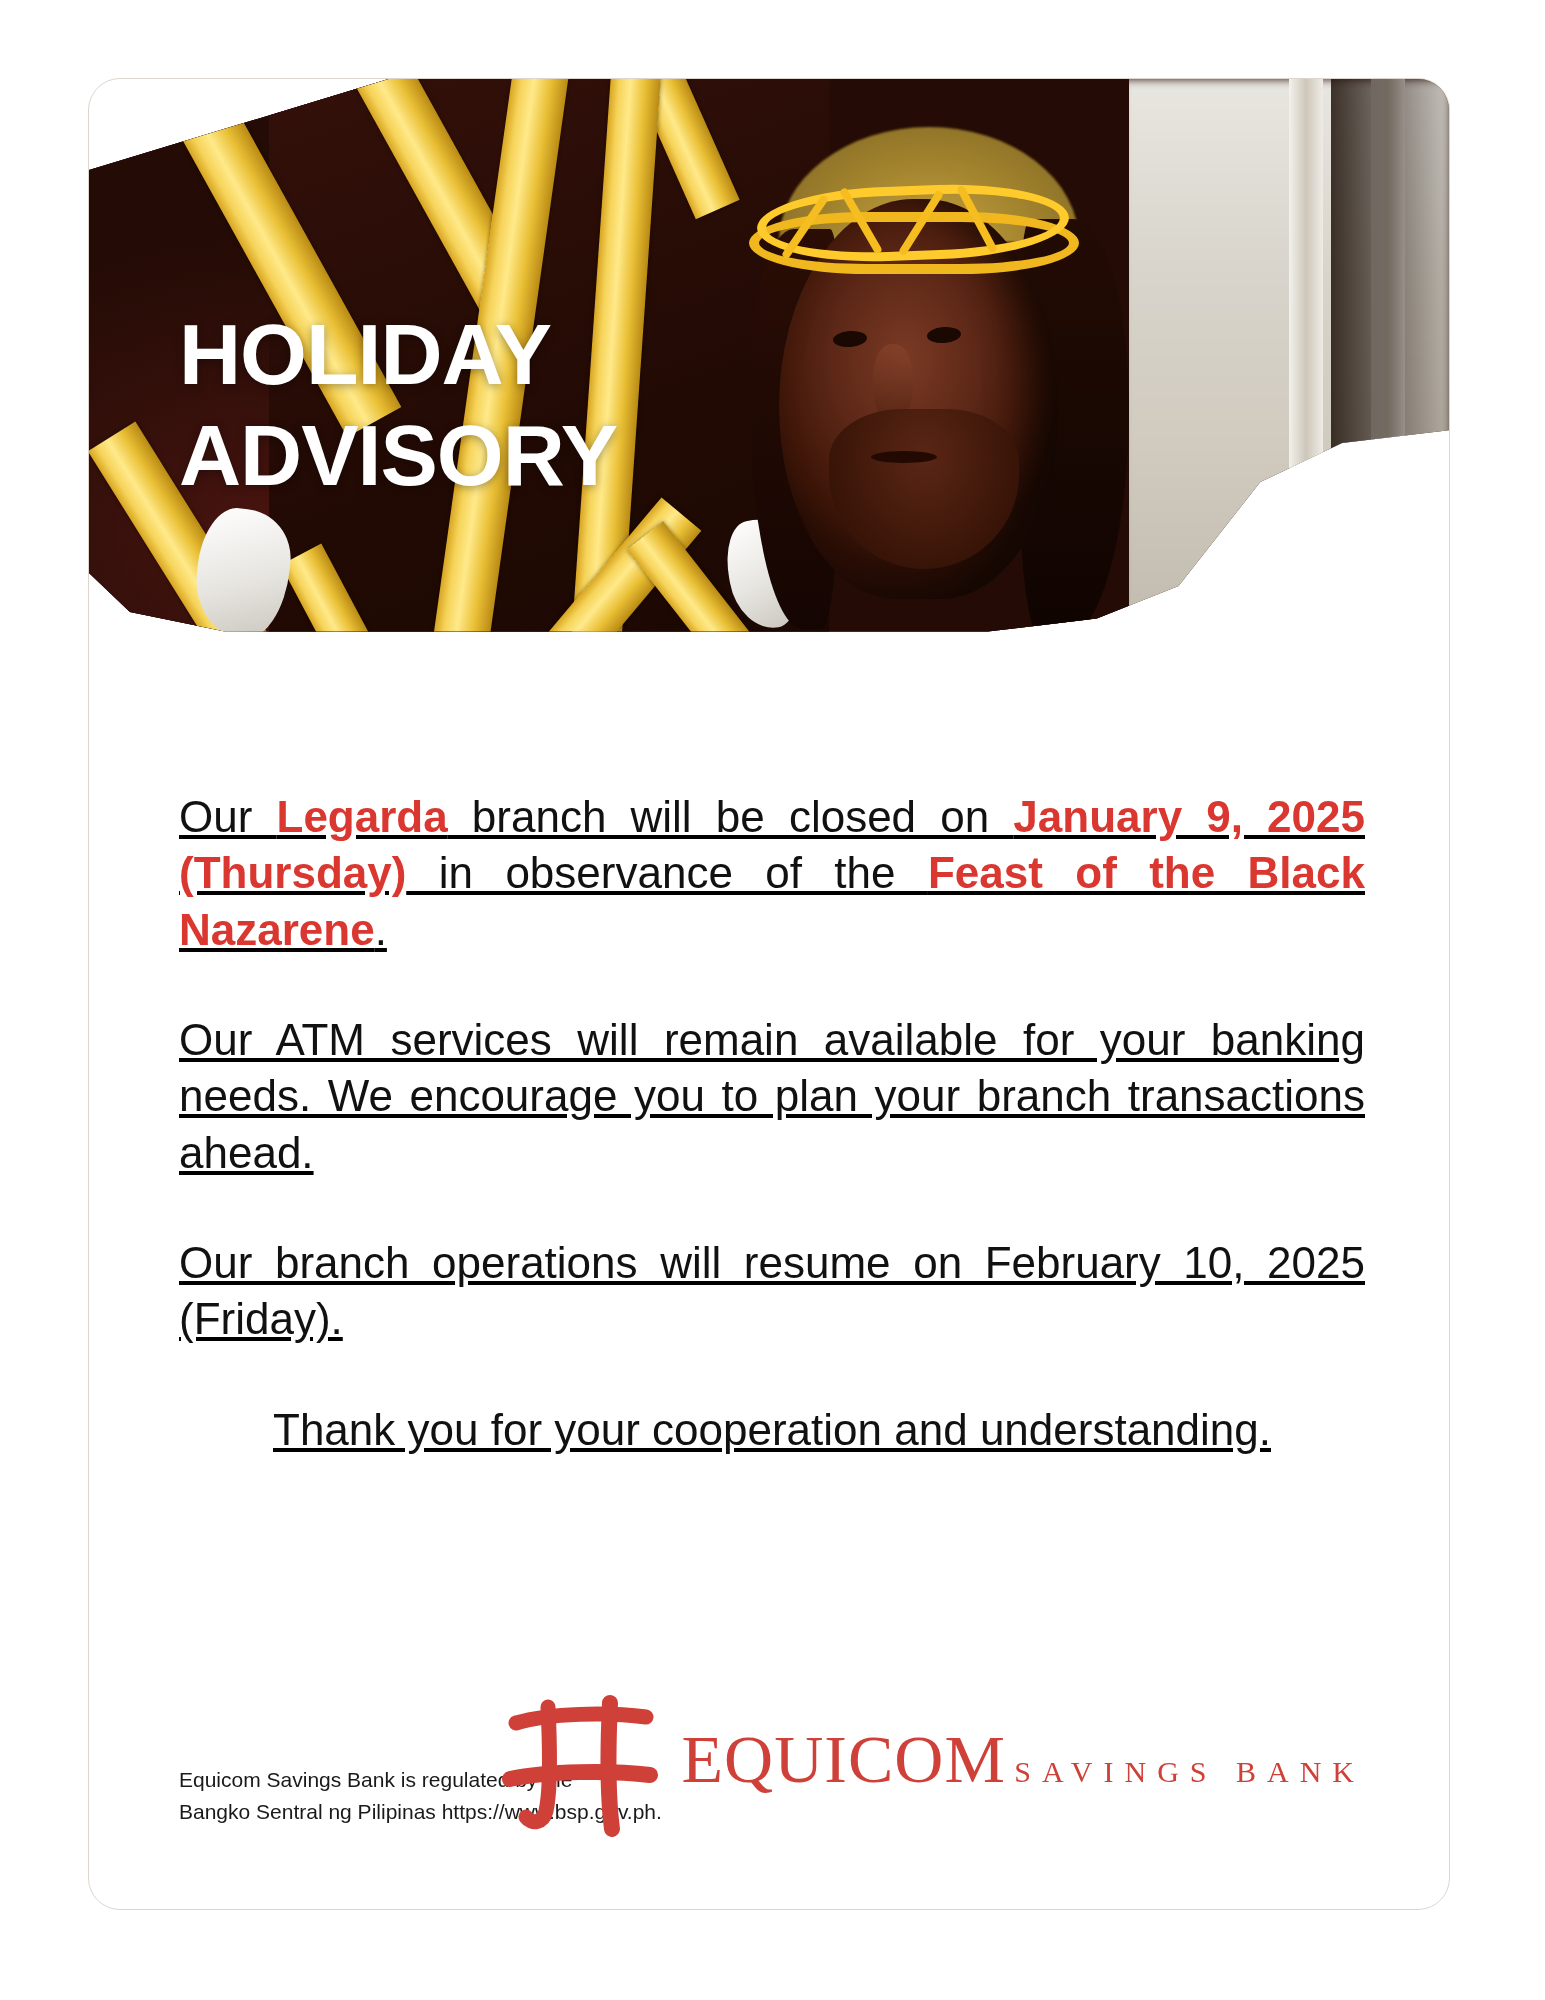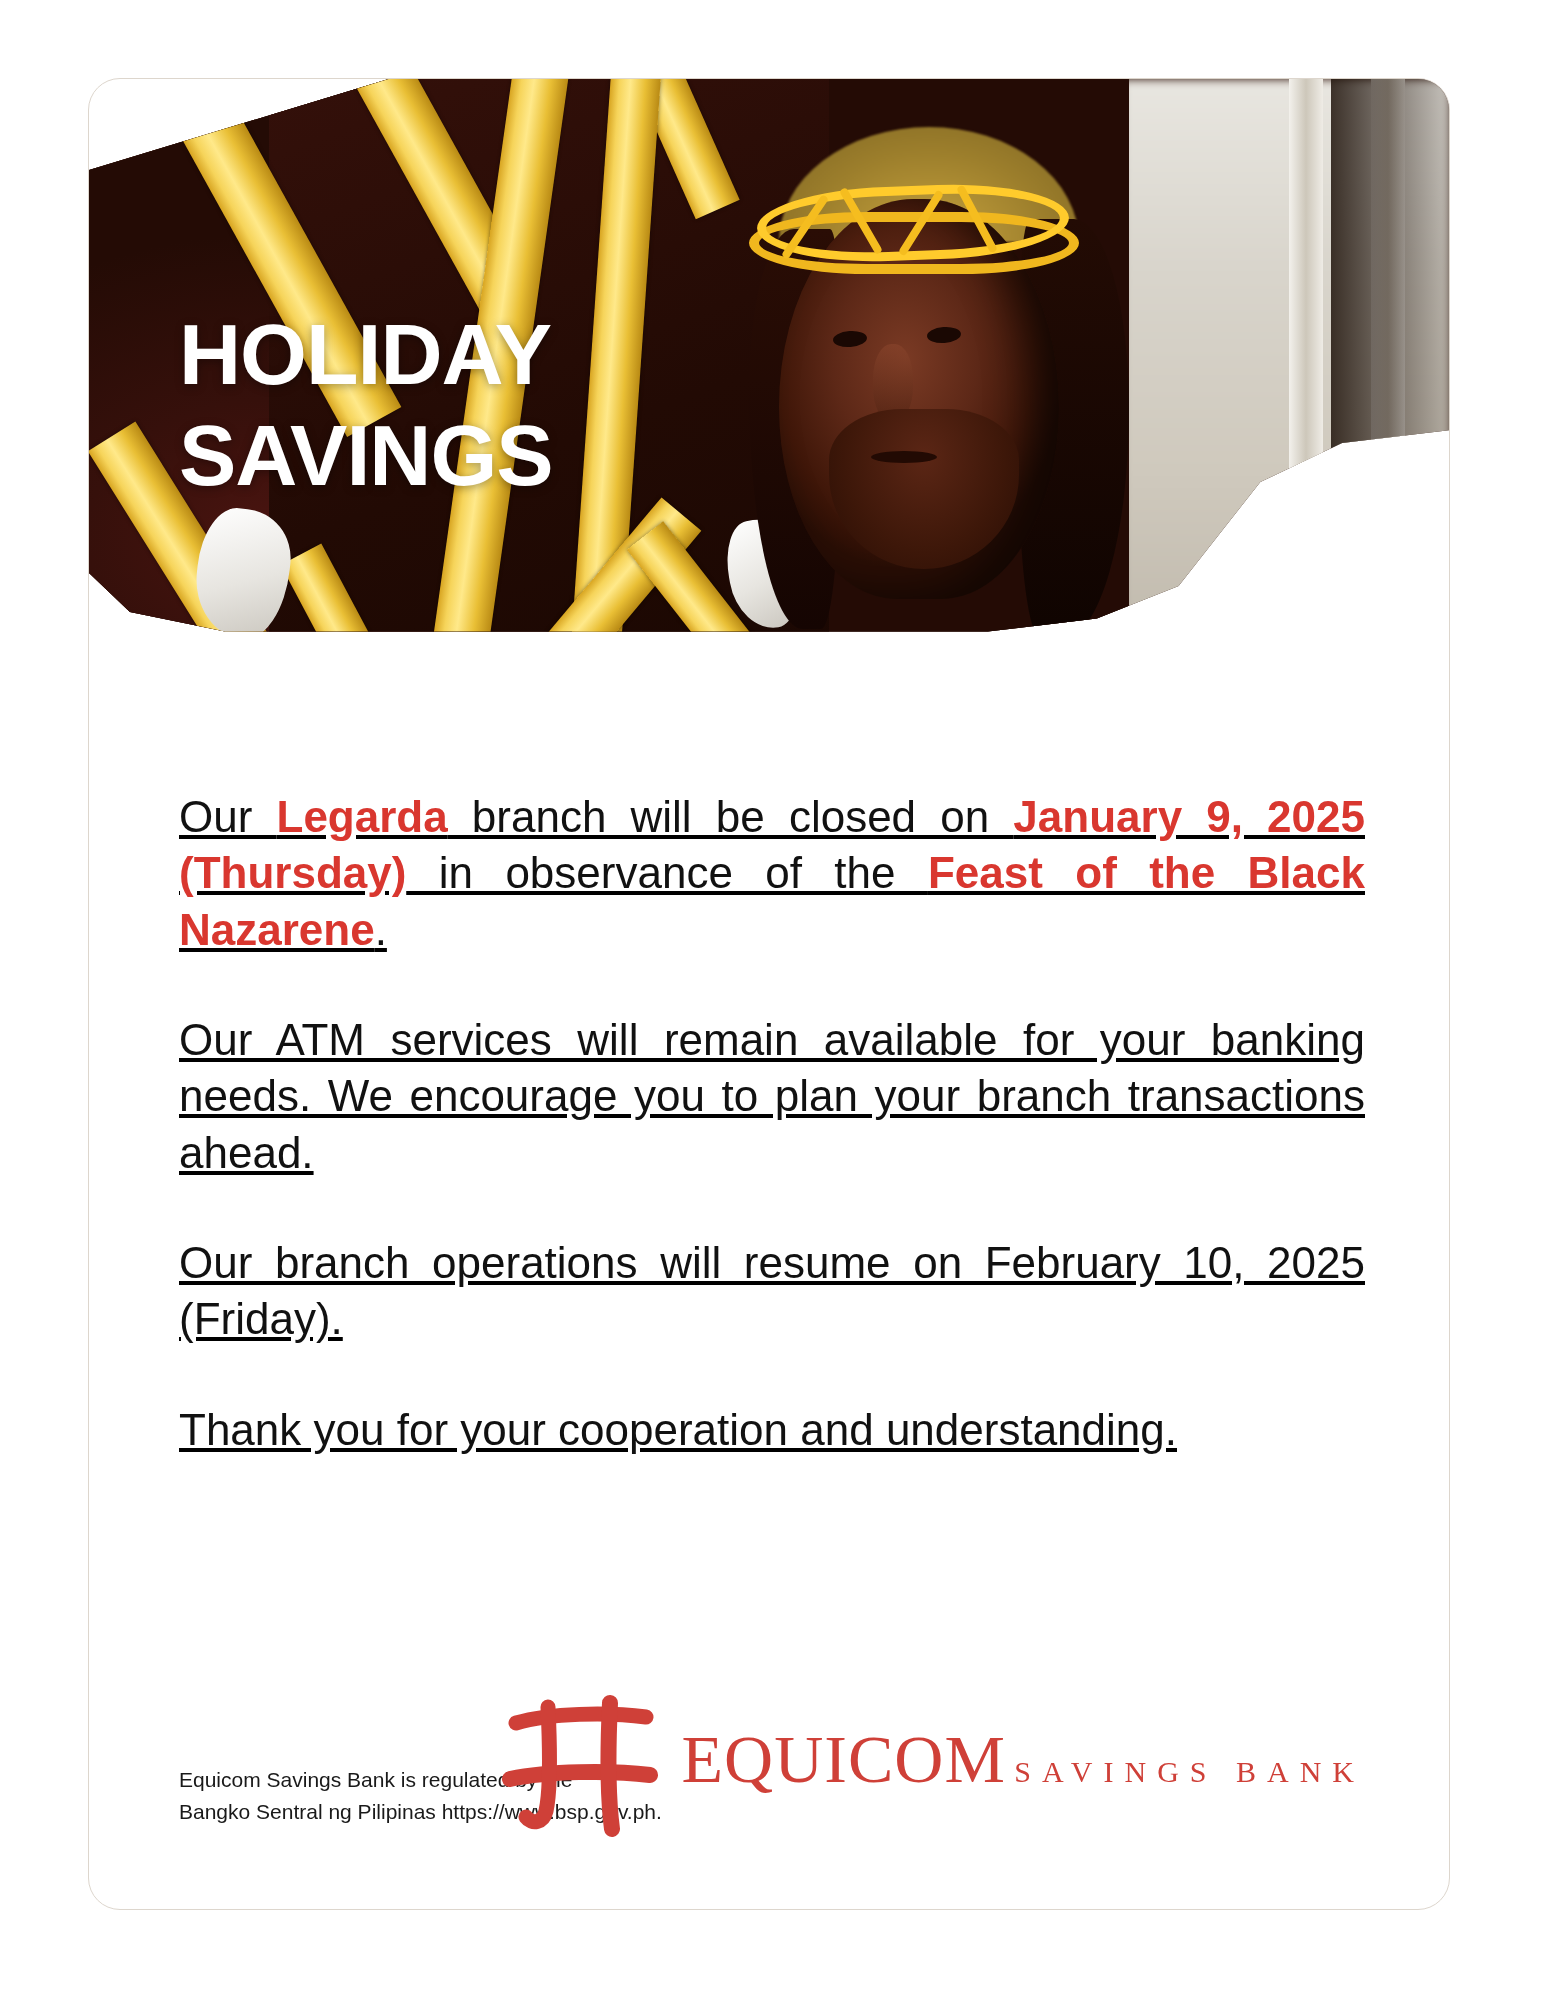--- a/index.html
+++ b/index.html
@@ -242,21 +242,21 @@
   .para {
     font-family: "Liberation Sans", sans-serif;
     font-size: 44px;
     line-height: 1.28;
     color: #111111;
     text-align: justify;
     text-justify: inter-word;
     margin: 0 0 54px 0;
   }
   .para:last-child { margin-bottom: 0; }
-  .para.nojust { text-align: left; }
+  .para.nojust { text-align: center; }
   .hl {
     color: #d9372f;
     font-weight: bold;
   }
 
   
   .footer {
     position: absolute;
     left: 90px;
     bottom: 64px;
@@ -352,21 +352,21 @@
           <div class="crown-x" style="left:52px;  top:16px; transform:rotate(34deg);"></div>
           <div class="crown-x" style="left:108px; top:10px; transform:rotate(-30deg);"></div>
           <div class="crown-x" style="left:168px; top:12px; transform:rotate(32deg);"></div>
           <div class="crown-x" style="left:224px; top:8px;  transform:rotate(-28deg);"></div>
         </div>
 
       </div>
 
       <div class="hero-title">
         <span class="ln">HOLIDAY</span>
-        <span class="ln">SAVINGS</span>
+        <span class="ln">ADVISORY</span>
       </div>
 
     </div>
 
     <div class="body">
 
       <p class="para"><span>Our </span><span class="hl">Legarda</span><span> branch will be closed on </span><span class="hl">January 9, 2025 (Thursday)</span><span> in observance of the </span><span class="hl">Feast of the Black Nazarene</span><span>.</span></p>
 
       <p class="para">Our ATM services will remain available for your banking needs. We encourage you to plan your branch transactions ahead.</p>
 

